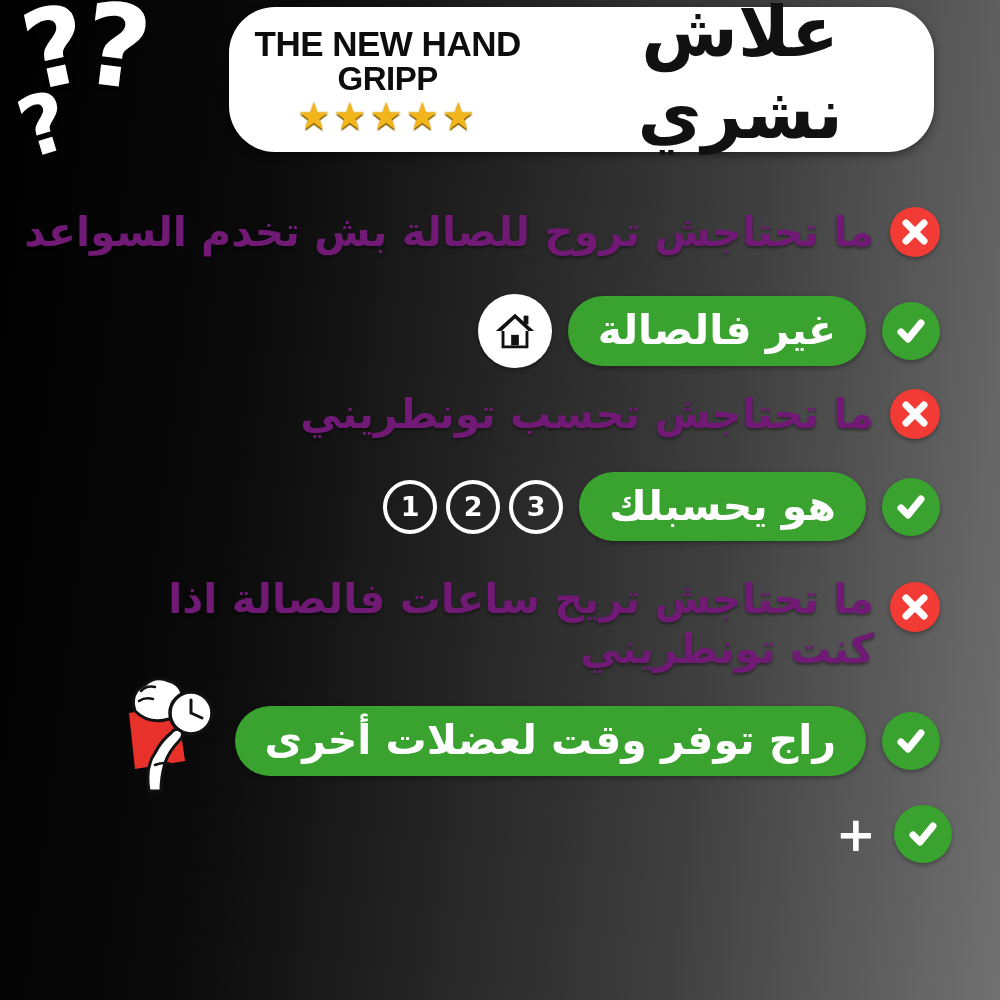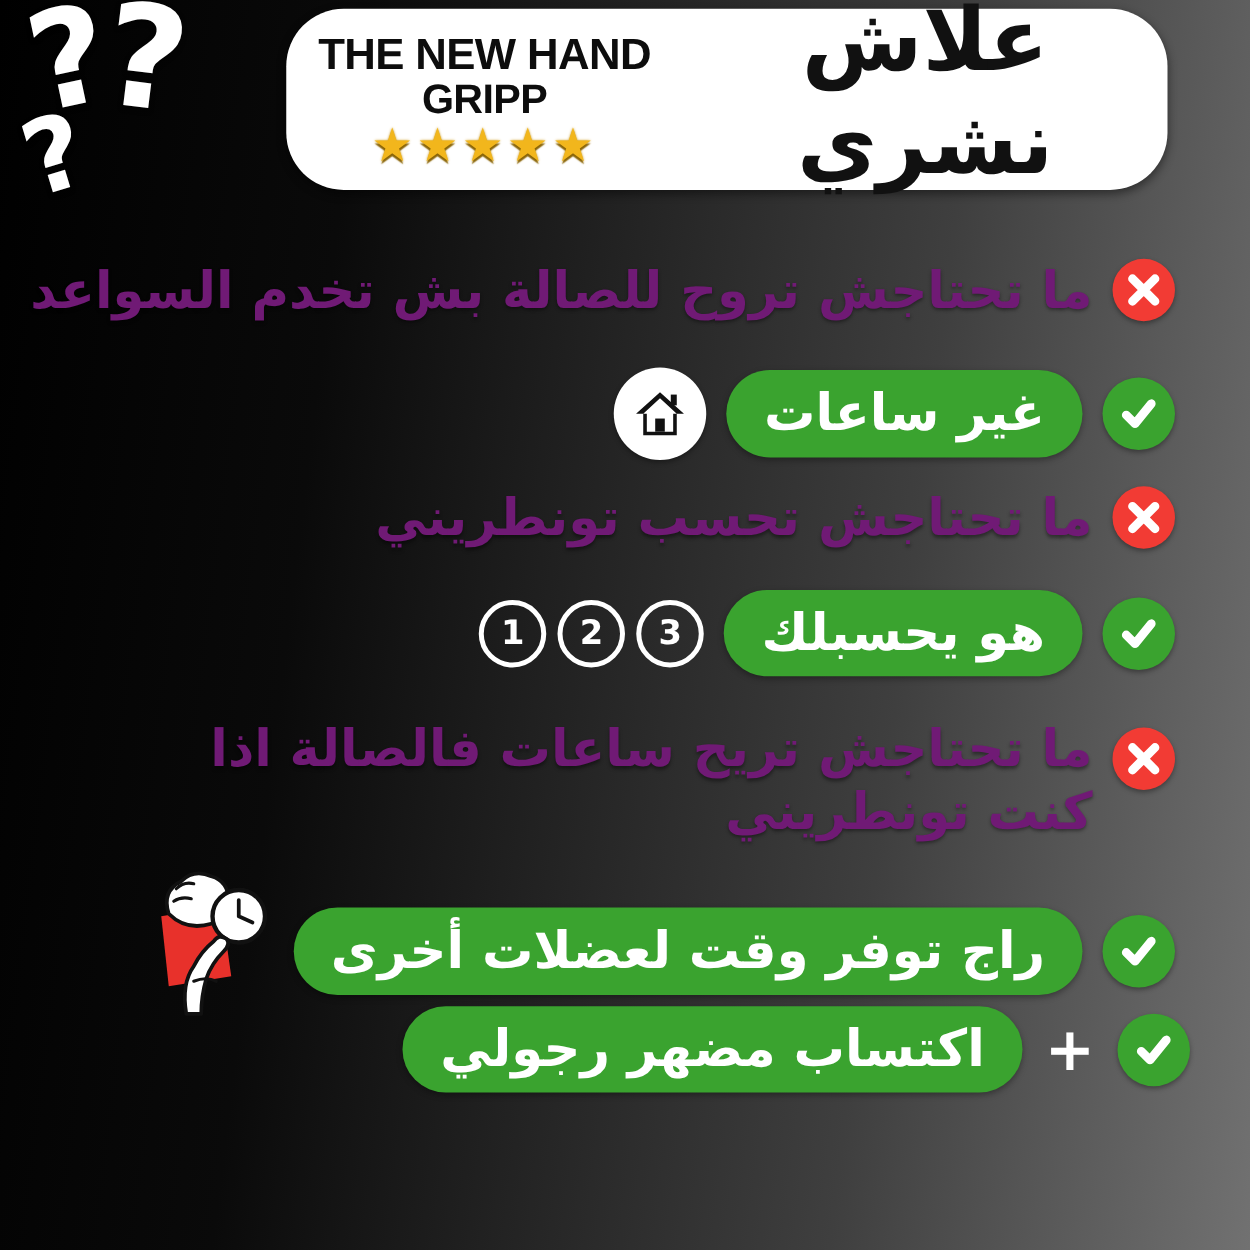--- a/index.html
+++ b/index.html
@@ -46,21 +46,21 @@
   .step{width:46px;height:46px;border:4px solid #fff;border-radius:50%;color:#fff;
         font-size:27px;font-weight:bold;display:flex;align-items:center;justify-content:center;}
   .plus{color:#fff;font-size:48px;font-weight:bold;padding:0 2px;}
   .row1{top:207px;}
   .row2{top:294px;}
   .row3{top:389px;}
   .row4{top:472px;align-items:center;}
   .row5{top:574px;align-items:flex-start;justify-content:space-between;}
   .row5 .icon-circle{margin-top:8px;}
   .row5 .neg-text{max-width:768px;}
-  .row6{top:703px;}
+  .row6{top:683px;}
   .row7{top:805px;right:48px;}
   .arm-illu{flex:none;margin-top:-14px;}
 </style>
 </head>
 <body>
 
 <div class="qmark q1">?</div>
 <div class="qmark q2">?</div>
 <div class="qmark q3">?</div>
 
@@ -81,21 +81,21 @@
   </span>
   <span class="neg-text">ما تحتاجش تروح للصالة بش تخدم السواعد</span>
 </div>
 
 <div class="row row2" dir="rtl">
   <span class="icon-circle check">
     <svg width="34" height="34" viewBox="0 0 34 34">
         <path d="M7 18 L14 25 L27 9" fill="none" stroke="#fff" stroke-width="7" stroke-linecap="round" stroke-linejoin="round"></path>
       </svg>
   </span>
-  <span class="pill">غير ساعات</span>
+  <span class="pill">غير فالصالة</span>
   <span class="home-circle">
     <svg width="46" height="46" viewBox="0 0 48 48">
       <path d="M24 6 L44 24 L38 24 L38 42 L10 42 L10 24 L4 24 Z" fill="#111"></path>
       <path d="M24 11 L38 24 L35 24 L35 39 L13 39 L13 24 L10 24 Z" fill="#fff"></path>
       <rect x="20" y="28" width="8" height="11" fill="#111"></rect>
       <rect x="33" y="8" width="5" height="9" fill="#111"></rect>
     </svg>
   </span>
 </div>
 
@@ -155,14 +155,13 @@
   </span>
 </div>
 
 <div class="row row7" dir="rtl">
   <span class="icon-circle check">
     <svg width="34" height="34" viewBox="0 0 34 34">
         <path d="M7 18 L14 25 L27 9" fill="none" stroke="#fff" stroke-width="7" stroke-linecap="round" stroke-linejoin="round"></path>
       </svg>
   </span>
   <span class="plus">+</span>
-  <span class="pill">اكتساب مضهر رجولي</span>
 </div>
 
 </body></html>

